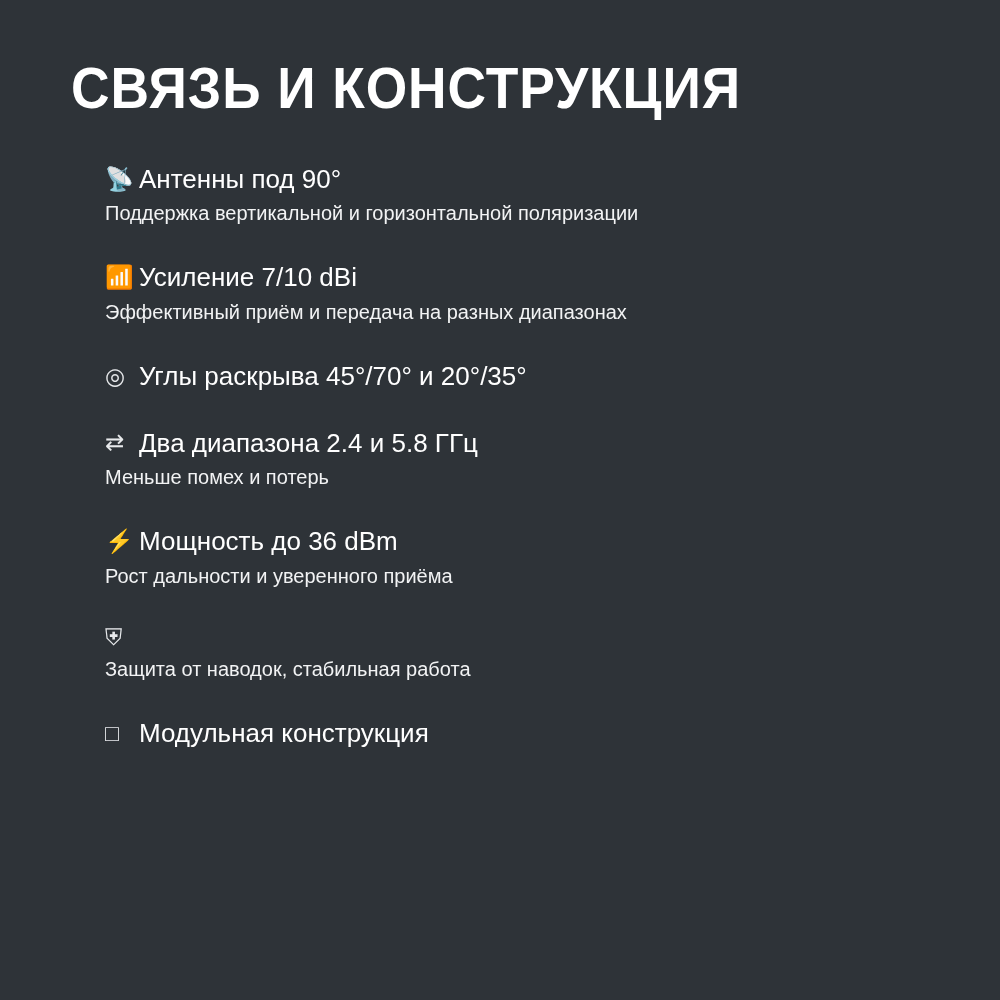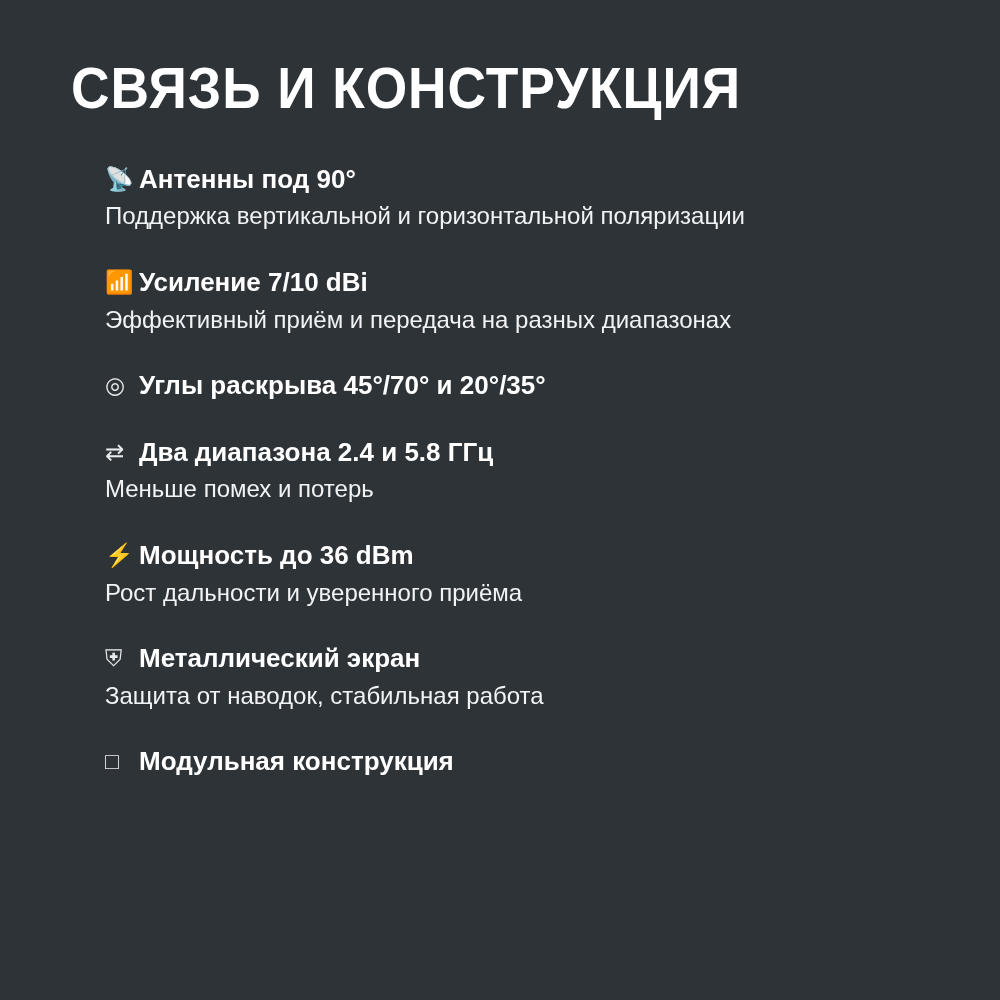--- a/index.html
+++ b/index.html
@@ -53,24 +53,23 @@
     display: inline-block;
     width: 34px;
     min-width: 34px;
     font-size: 23px;
     line-height: 1;
     color: #e8eaec;
     text-align: left;
   }
   .item-head-text {
     display: inline-block;
-    font-weight: bold;
   }
   .item-sub {
-    font-size: 24px;
+    font-size: 20px;
     line-height: 1.15;
     margin-top: 9px;
     color: #f2f3f4;
     font-weight: 400;
     white-space: nowrap;
   }
 </style>
 </head>
 <body style="background: rgb(46, 51, 56);">
 
@@ -115,21 +114,20 @@
       <div class="item-head">
         <span class="item-icon">⚡</span>
         <span class="item-head-text">Мощность до 36 dBm</span>
       </div>
       <div class="item-sub">Рост дальности и уверенного приёма</div>
     </div>
 
     <div class="item">
       <div class="item-head">
         <span class="item-icon">⛨</span>
-        <span class="item-head-text">Металлический экран</span>
       </div>
       <div class="item-sub">Защита от наводок, стабильная работа</div>
     </div>
 
     <div class="item">
       <div class="item-head">
         <span class="item-icon">□</span>
         <span class="item-head-text">Модульная конструкция</span>
       </div>
     </div>

